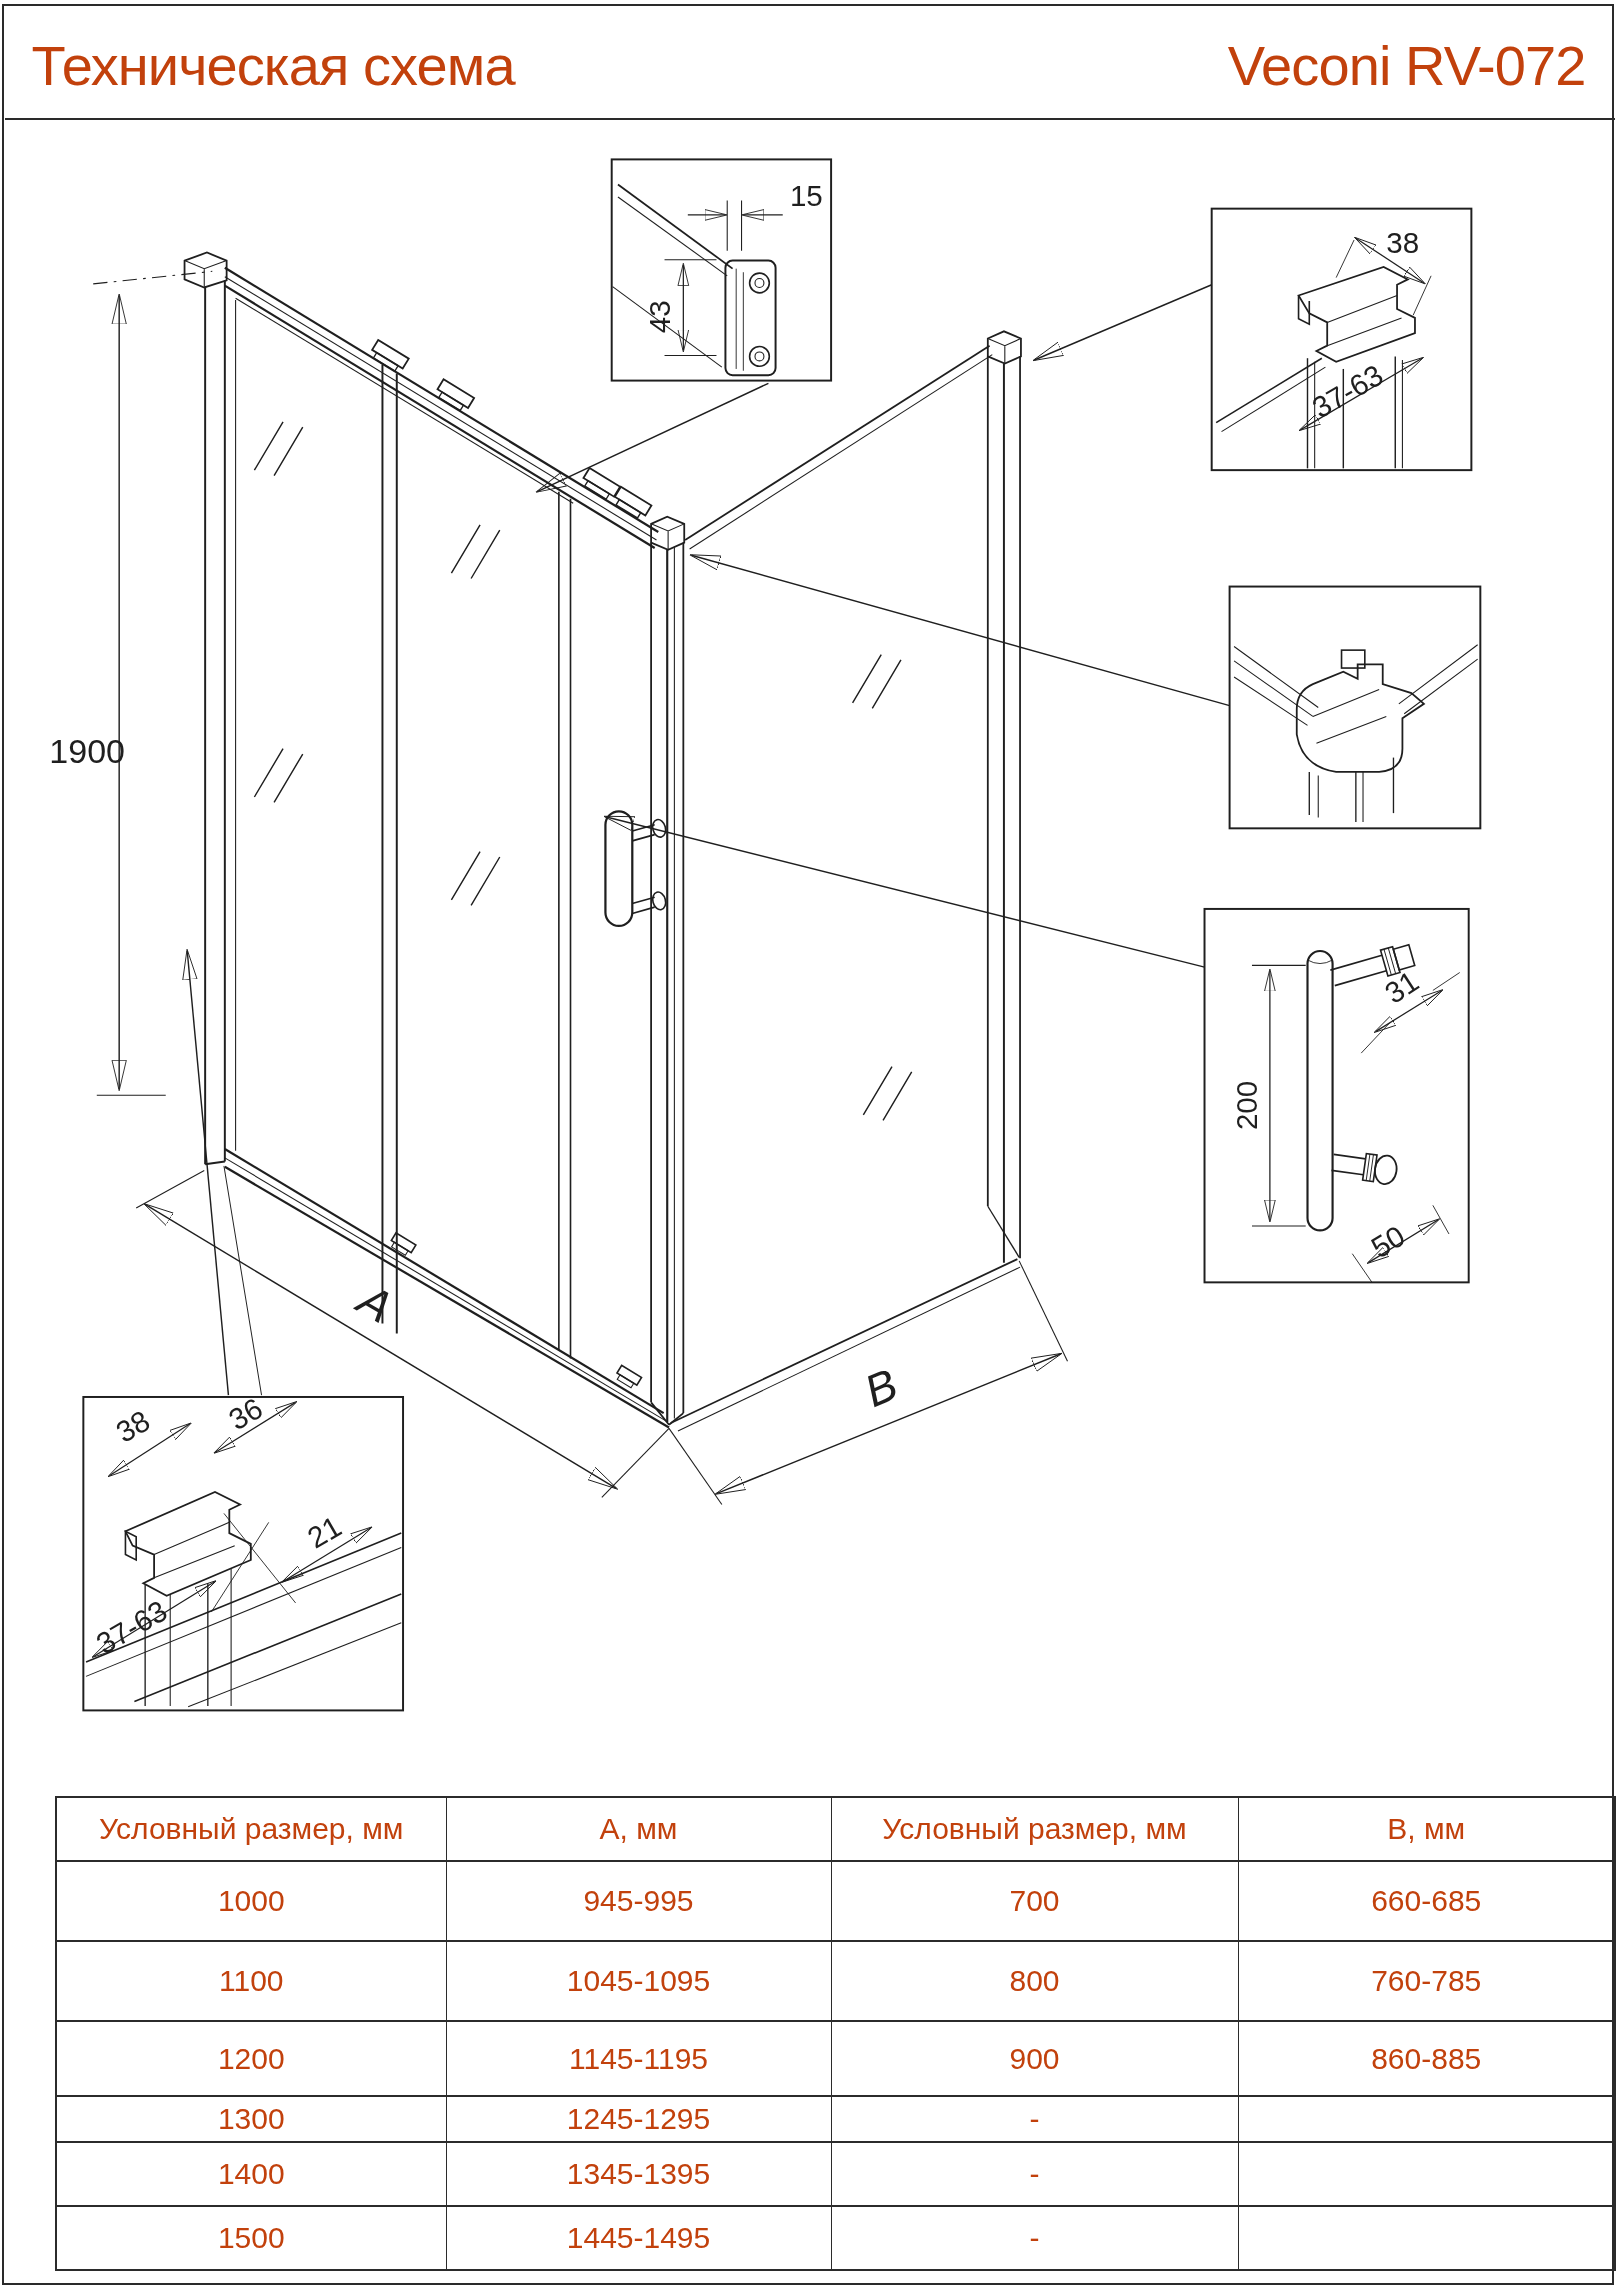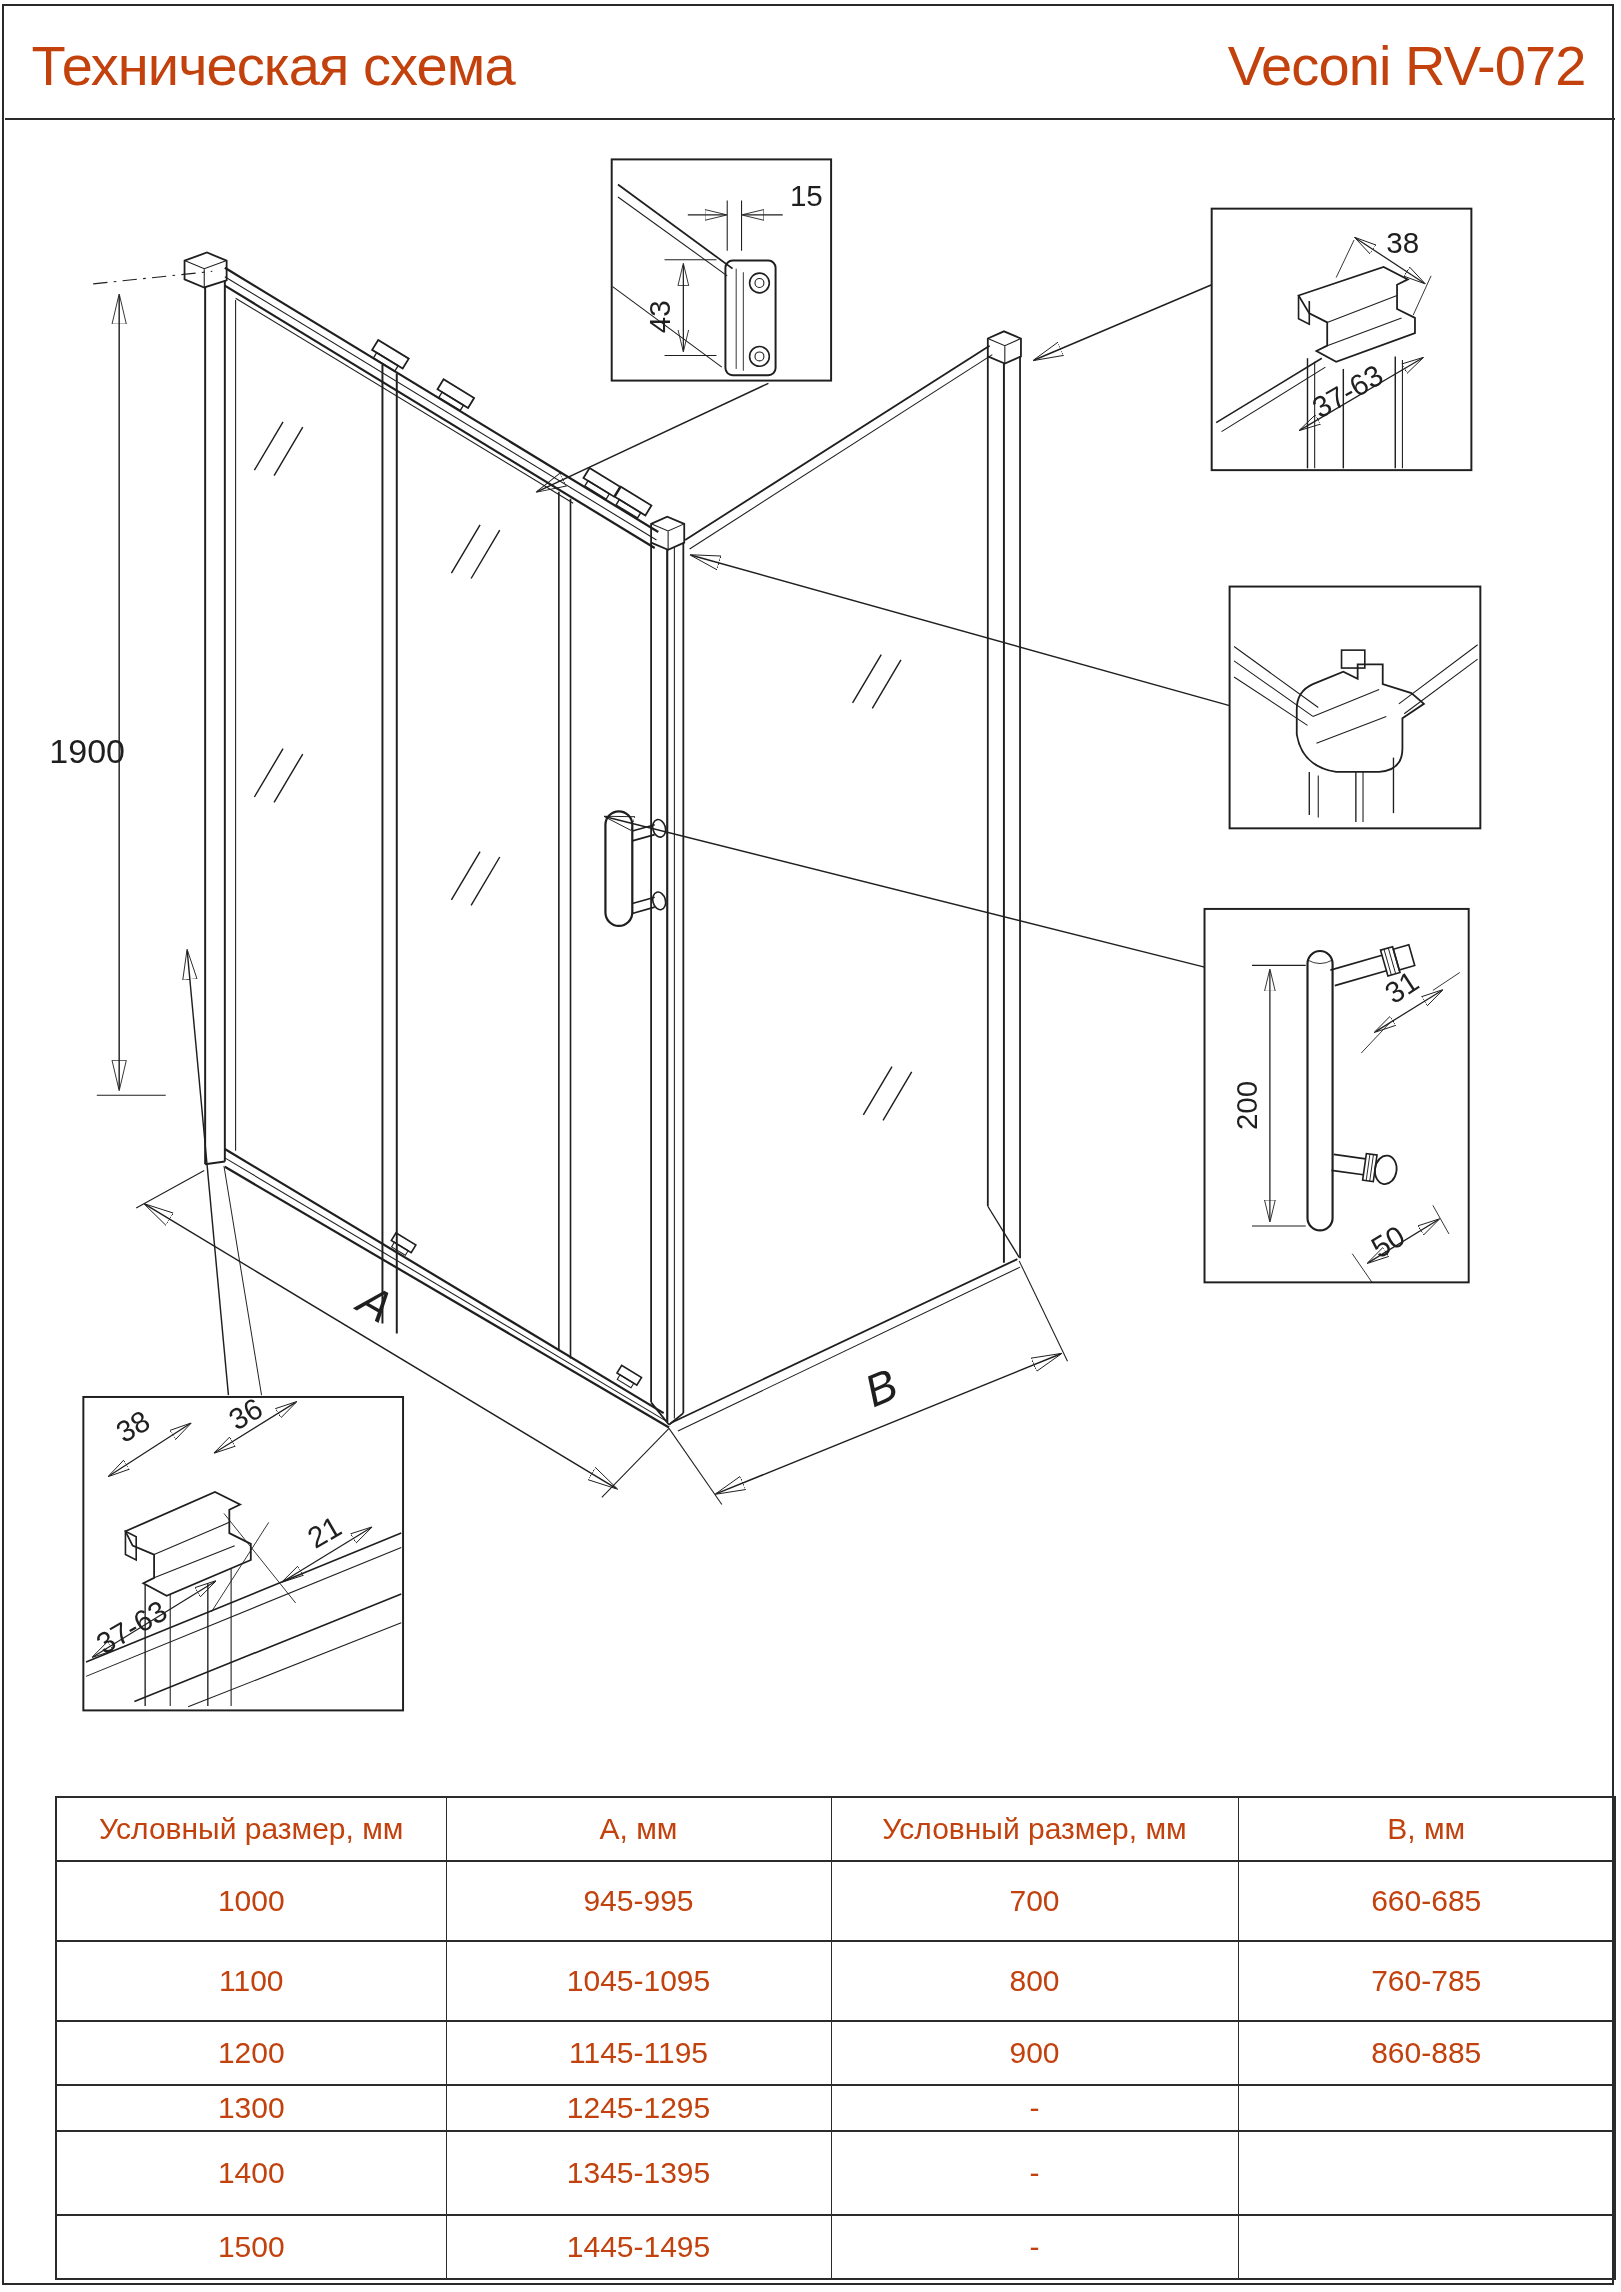--- a/index.html
+++ b/index.html
@@ -290,33 +290,33 @@
       <td>945-995</td>
       <td>700</td>
       <td>660-685</td>
     </tr>
     <tr style="height:80px">
       <td>1100</td>
       <td>1045-1095</td>
       <td>800</td>
       <td>760-785</td>
     </tr>
-    <tr style="height:64px">
+    <tr style="height:75px">
       <td>1200</td>
       <td>1145-1195</td>
       <td>900</td>
       <td>860-885</td>
     </tr>
     <tr style="height:46px">
       <td>1300</td>
       <td>1245-1295</td>
       <td>-</td>
       <td></td>
     </tr>
-    <tr style="height:84px">
+    <tr style="height:64px">
       <td>1400</td>
       <td>1345-1395</td>
       <td>-</td>
       <td></td>
     </tr>
     <tr style="height:64px">
       <td>1500</td>
       <td>1445-1495</td>
       <td>-</td>
       <td></td>

